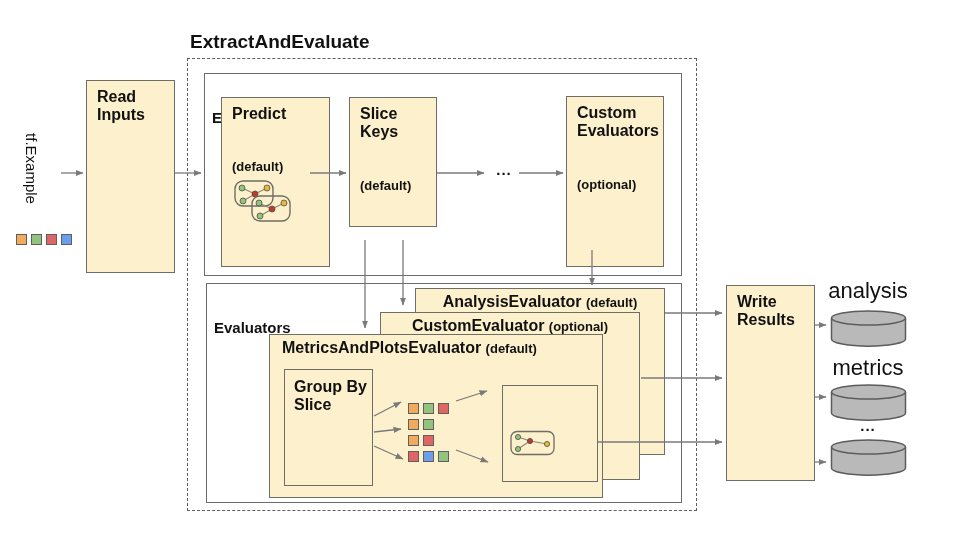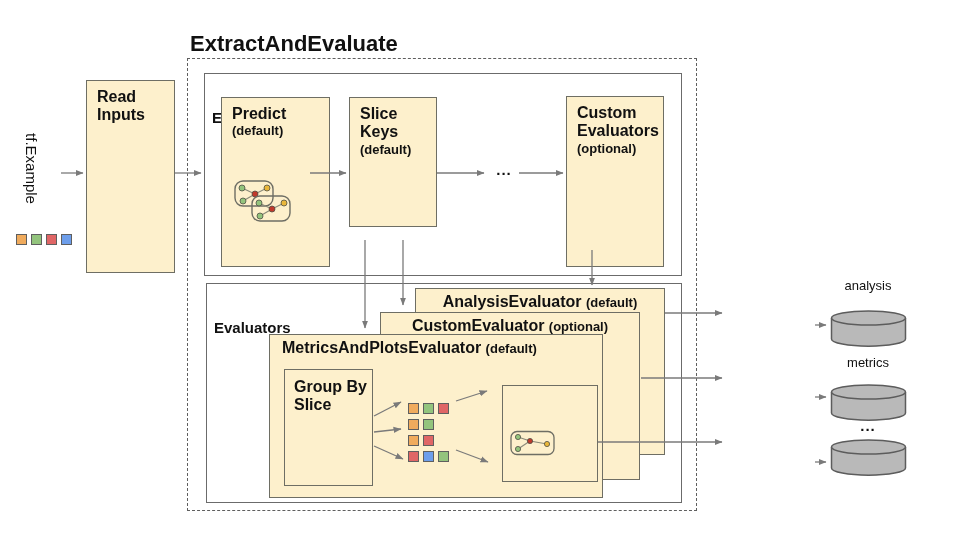--- a/index.html
+++ b/index.html
@@ -11,29 +11,29 @@
   .ybox{
     position:absolute;background:#fdf0cc;border:1.5px solid #6e6e64;box-sizing:border-box;
   }
   .wbox{
     position:absolute;background:#ffffff;border:1.5px solid #6b6b6b;box-sizing:border-box;
   }
   .dashed{
     position:absolute;border:1.6px dashed #5f5f5f;box-sizing:border-box;background:transparent;
   }
   .btitle{font-size:16px;font-weight:700;line-height:1.15;}
-  .bsub{font-size:13px;font-weight:700;line-height:1.2;}
+  .bsub{font-size:13px;font-weight:700;line-height:1.2;margin-top:36px;}
   .sectlabel{font-size:15px;font-weight:700;margin-top:32px;}
-  .pagetitle{font-size:22px;font-weight:700;}
+  .pagetitle{font-size:19px;font-weight:700;}
   .pad{padding:7px 13px 0 10px;}
   .stacklabel{font-size:16px;font-weight:700;text-align:center;padding-top:4px;white-space:nowrap;}
   .stacklabel .bsub{font-size:13px;}
   .sq{display:inline-block;width:11px;height:11px;border:1.5px solid #5f5f5f;box-sizing:border-box;margin-right:4px;vertical-align:top;}
   .sqrow{position:absolute;white-space:nowrap;line-height:0;}
-  .outlabel{font-size:13px;font-weight:400;text-align:center;}
+  .outlabel{font-size:22px;font-weight:400;text-align:center;}
   .tf-label{
     position:absolute;left:-29px;top:160px;width:120px;text-align:center;
     transform:rotate(90deg);font-size:15px;font-weight:400;
   }
   .dots{font-size:15px;font-weight:700;letter-spacing:1px;}
   svg{display:block;}
   #overlay{position:absolute;left:0;top:0;z-index:30;pointer-events:none;}
 </style>
 </head>
 <body>
@@ -143,20 +143,23 @@
       <line x1="20" y1="11" x2="37" y2="14"></line>
     </g>
     <g stroke="#4f4f45" stroke-width="0.8">
       <circle cx="8" cy="7" r="2.6" fill="#93c47d"></circle>
       <circle cx="8" cy="19" r="2.6" fill="#93c47d"></circle>
       <circle cx="20" cy="11" r="2.6" fill="#c0392b"></circle>
       <circle cx="37" cy="14" r="2.6" fill="#e9b73b"></circle>
     </g>
   </svg>
 
+  <div class="ybox" style="left:726px;top:285px;width:89px;height:196px;">
+    <div class="btitle pad">Write Results</div>
+  </div>
 
   <div class="abs outlabel" style="left:822px;top:278px;width:92px;">analysis</div>
   <svg class="abs" style="left:830px;top:310px;" width="77" height="38" viewBox="0 0 77 38">
     <path d="M 1.5 8 L 1.5 29 A 37 7.2 0 0 0 75.5 29 L 75.5 8" fill="#b9b9b9" stroke="#5c5c5c" stroke-width="1.5"></path>
     <ellipse cx="38.5" cy="8" rx="37" ry="7" fill="#b9b9b9" stroke="#5c5c5c" stroke-width="1.5"></ellipse>
   </svg>
 
   <div class="abs outlabel" style="left:822px;top:355px;width:92px;">metrics</div>
   <svg class="abs" style="left:830px;top:384px;" width="77" height="38" viewBox="0 0 77 38">
     <path d="M 1.5 8 L 1.5 29 A 37 7.2 0 0 0 75.5 29 L 75.5 8" fill="#b9b9b9" stroke="#5c5c5c" stroke-width="1.5"></path>

